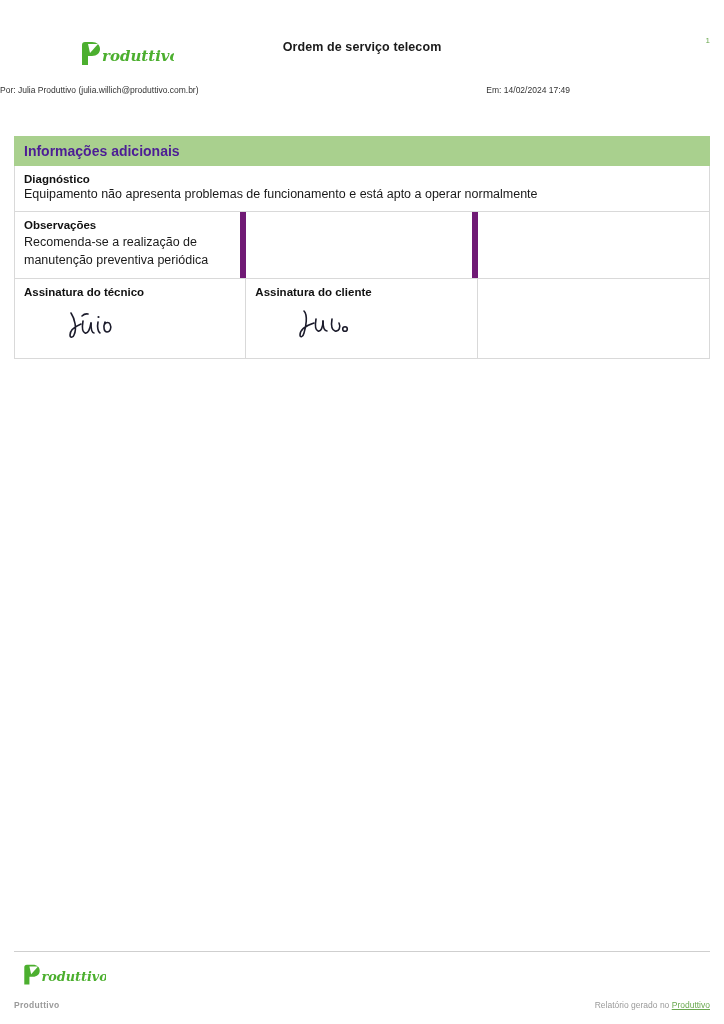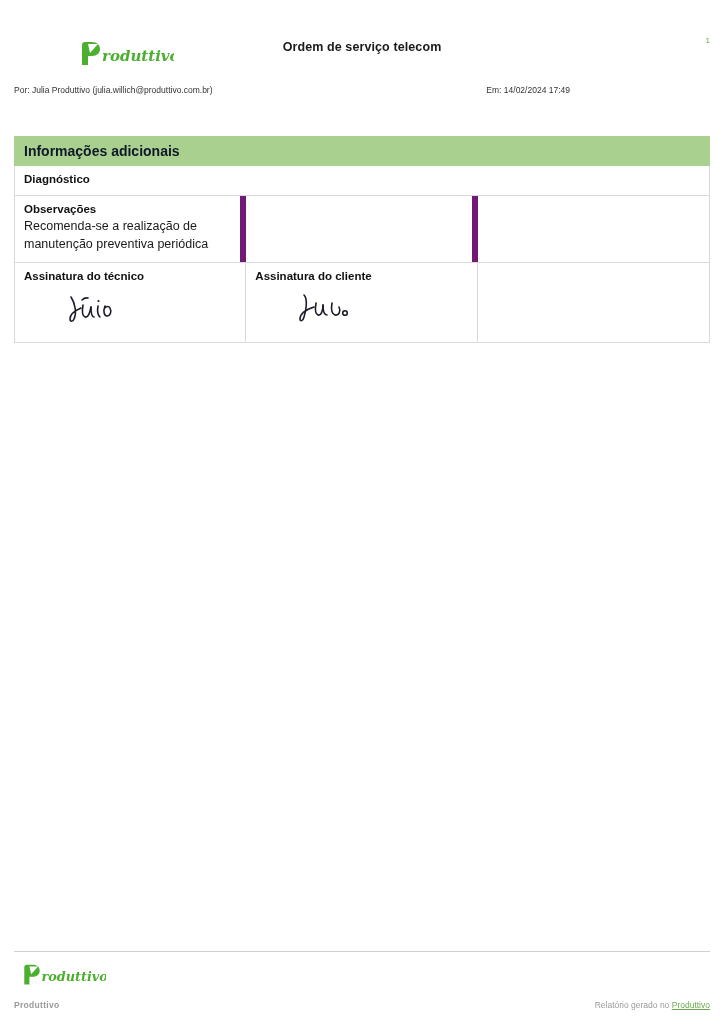--- a/index.html
+++ b/index.html
@@ -52,21 +52,21 @@
     text-align: center;
     font-size: 12.5px;
     font-weight: bold;
     color: #1a1a1a;
     letter-spacing: 0.1px;
   }
 
   .meta-row {
     position: absolute;
     top: 85px;
-    left: 14px;
+    left: 0;
     right: 14px;
     display: flex;
     justify-content: space-between;
     align-items: baseline;
     font-size: 8.5px;
     color: #333;
   }
   .meta-right { margin-right: 140px; }
 
   
@@ -78,21 +78,21 @@
   }
 
   .section-head {
     background: #a9d08e;
     height: 30px;
     display: flex;
     align-items: center;
     padding: 0 10px;
     font-size: 14px;
     font-weight: bold;
-    color: #0f172a;
+    color: #4c1d95;
   }
 
   .block {
     border: 1px solid #d9d9d9;
     border-top: none;
     background: #fff;
   }
 
   .field-full {
     padding: 7px 9px 8px 9px;
@@ -205,20 +205,21 @@
   </div>
 
   <div class="content">
 
     <div class="section-head">Informações adicionais</div>
 
     <div class="block">
 
       <div class="field-full">
         <div class="field-label">Diagnóstico</div>
+        <div class="field-value">Equipamento não apresenta problemas de funcionamento e está apto a operar normalmente</div>
       </div>
 
       <div class="cols">
         <div class="col">
           <div class="field-label">Observações</div>
           <div class="col-value">Recomenda-se a realização de manutenção preventiva periódica</div>
         </div>
         <div class="col"></div>
         <div class="col"></div>
       </div>

